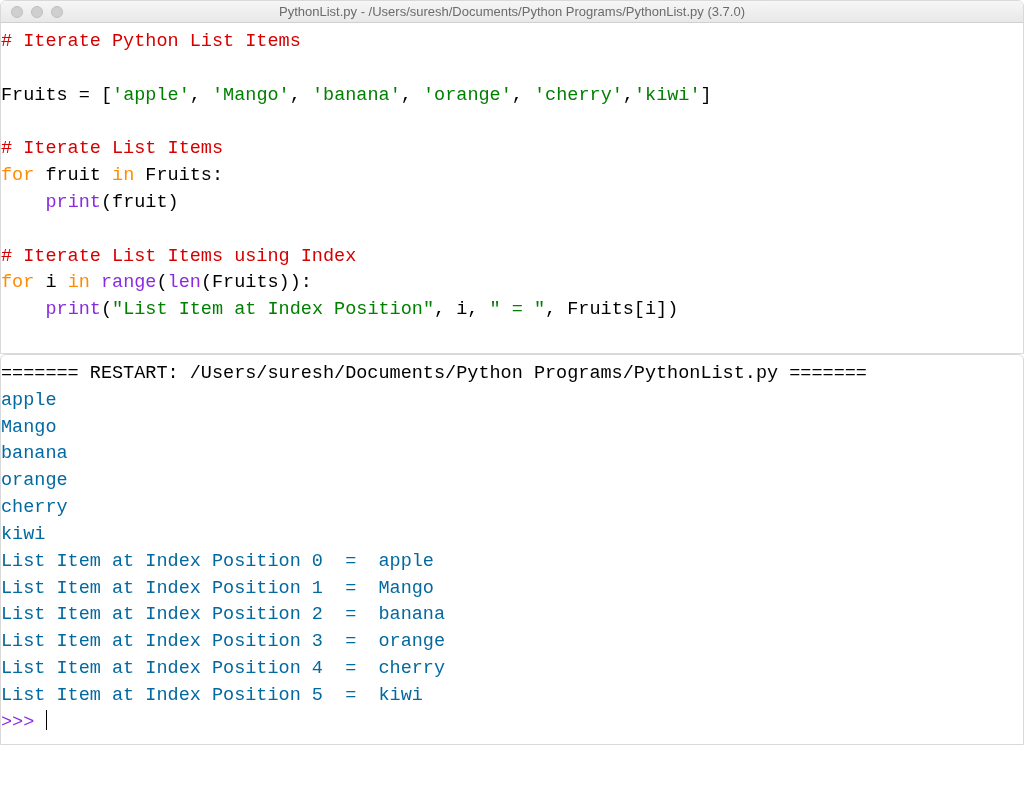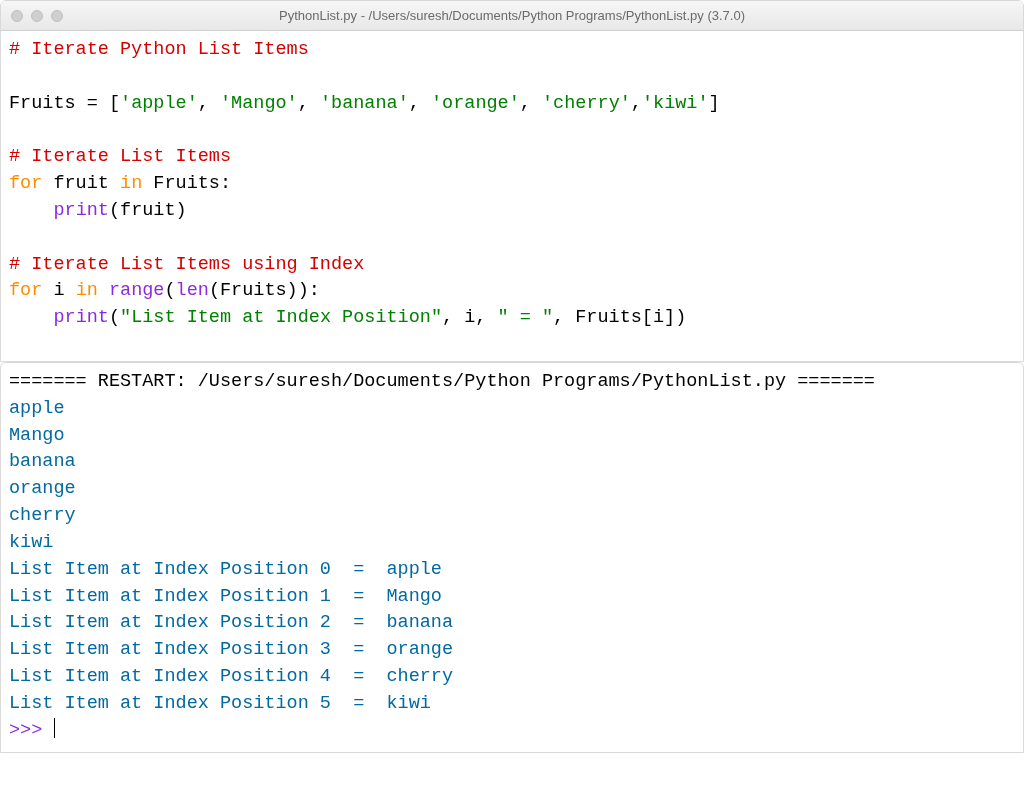--- a/index.html
+++ b/index.html
@@ -11,21 +11,21 @@
   }
   .window {
     border: 1px solid #d9d9d9;
     border-radius: 6px 6px 0 0;
     background: #fff;
     overflow: hidden;
   }
   .titlebar {
     display: flex;
     align-items: center;
-    height: 30px;
+    height: 22px;
     background: linear-gradient(#f6f6f6, #e8e8e8);
     border-bottom: 1px solid #d0d0d0;
     padding: 0 8px;
     position: relative;
   }
   .traffic {
     display: flex;
     gap: 8px;
     align-items: center;
     position: absolute;
@@ -40,21 +40,21 @@
   .dot.green { background: #28c940; border: 0.5px solid #1faa34; }
   .title {
     flex: 1;
     text-align: center;
     font-family: -apple-system, "Helvetica Neue", Arial, sans-serif;
     font-size: 13px;
     color: #6b6b6b;
   }
   .title.active { color: #4a4a4a; }
   .editor, .shell {
-    padding: 6px 8px 8px 8px;
+    padding: 6px 8px 8px 0;
     font-size: 18.5px;
     line-height: 1.45;
     white-space: pre;
     overflow: hidden;
   }
   .editor { min-height: 330px; }
   .c-comment { color: #d60000; }
   .c-kw { color: #ff8c00; }
   .c-builtin { color: #8a2be2; }
   .c-str { color: #008000; }

